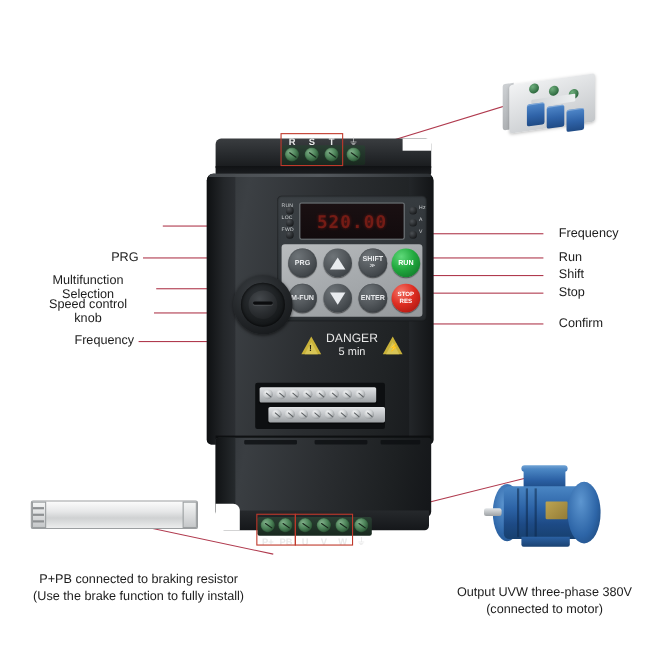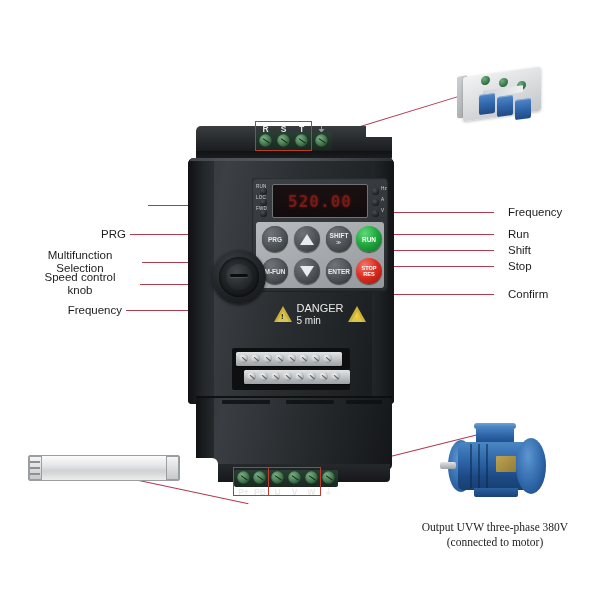--- a/index.html
+++ b/index.html
@@ -316,20 +316,21 @@
     border-right: 6px solid transparent;
     border-bottom: 11px solid #d8c556;
   }
   .tri-mark {
     position: absolute;
     left: -2.5px; top: 6px;
     font-size: 8px; font-weight: bold; color: #2a2410;
     z-index: 2; line-height: 9px;
   }
   .danger-txt {
+    text-align: center;
     color: #e8e8e8;
     font-size: 11px;
     line-height: 12px;
     font-weight: 500;
   }
   .danger-txt .sub { font-size: 10px; }
 
   
   .ctrl-row {
     position: absolute;
@@ -672,17 +673,19 @@
 knob</div>
   <div class="lbl r" style="left:22px; top:304px; width:100px;">Frequency</div>
 
   <div class="lbl l" style="left:508px; top:206px; width:90px;">Frequency</div>
   <div class="lbl l" style="left:508px; top:228px; width:90px;">Run</div>
   <div class="lbl l" style="left:508px; top:244px; width:90px;">Shift</div>
   <div class="lbl l" style="left:508px; top:260px; width:90px;">Stop</div>
   <div class="lbl l" style="left:508px; top:288px; width:90px;">Confirm</div>
 
 
-
-  <div class="caption" style="left:392px; top:520px; width:206px;font-family:Liberation Serif, serif;">Output UVW three-phase 380V
+  <div class="caption" style="left:8px; top:520px; width:236px;">P+PB connected to braking resistor
+(Use the brake function to fully install)</div>
+
+  <div class="caption" style="left:392px; top:532px; width:206px;">Output UVW three-phase 380V
 (connected to motor)</div>
 
 </div>
 
 </body></html>

